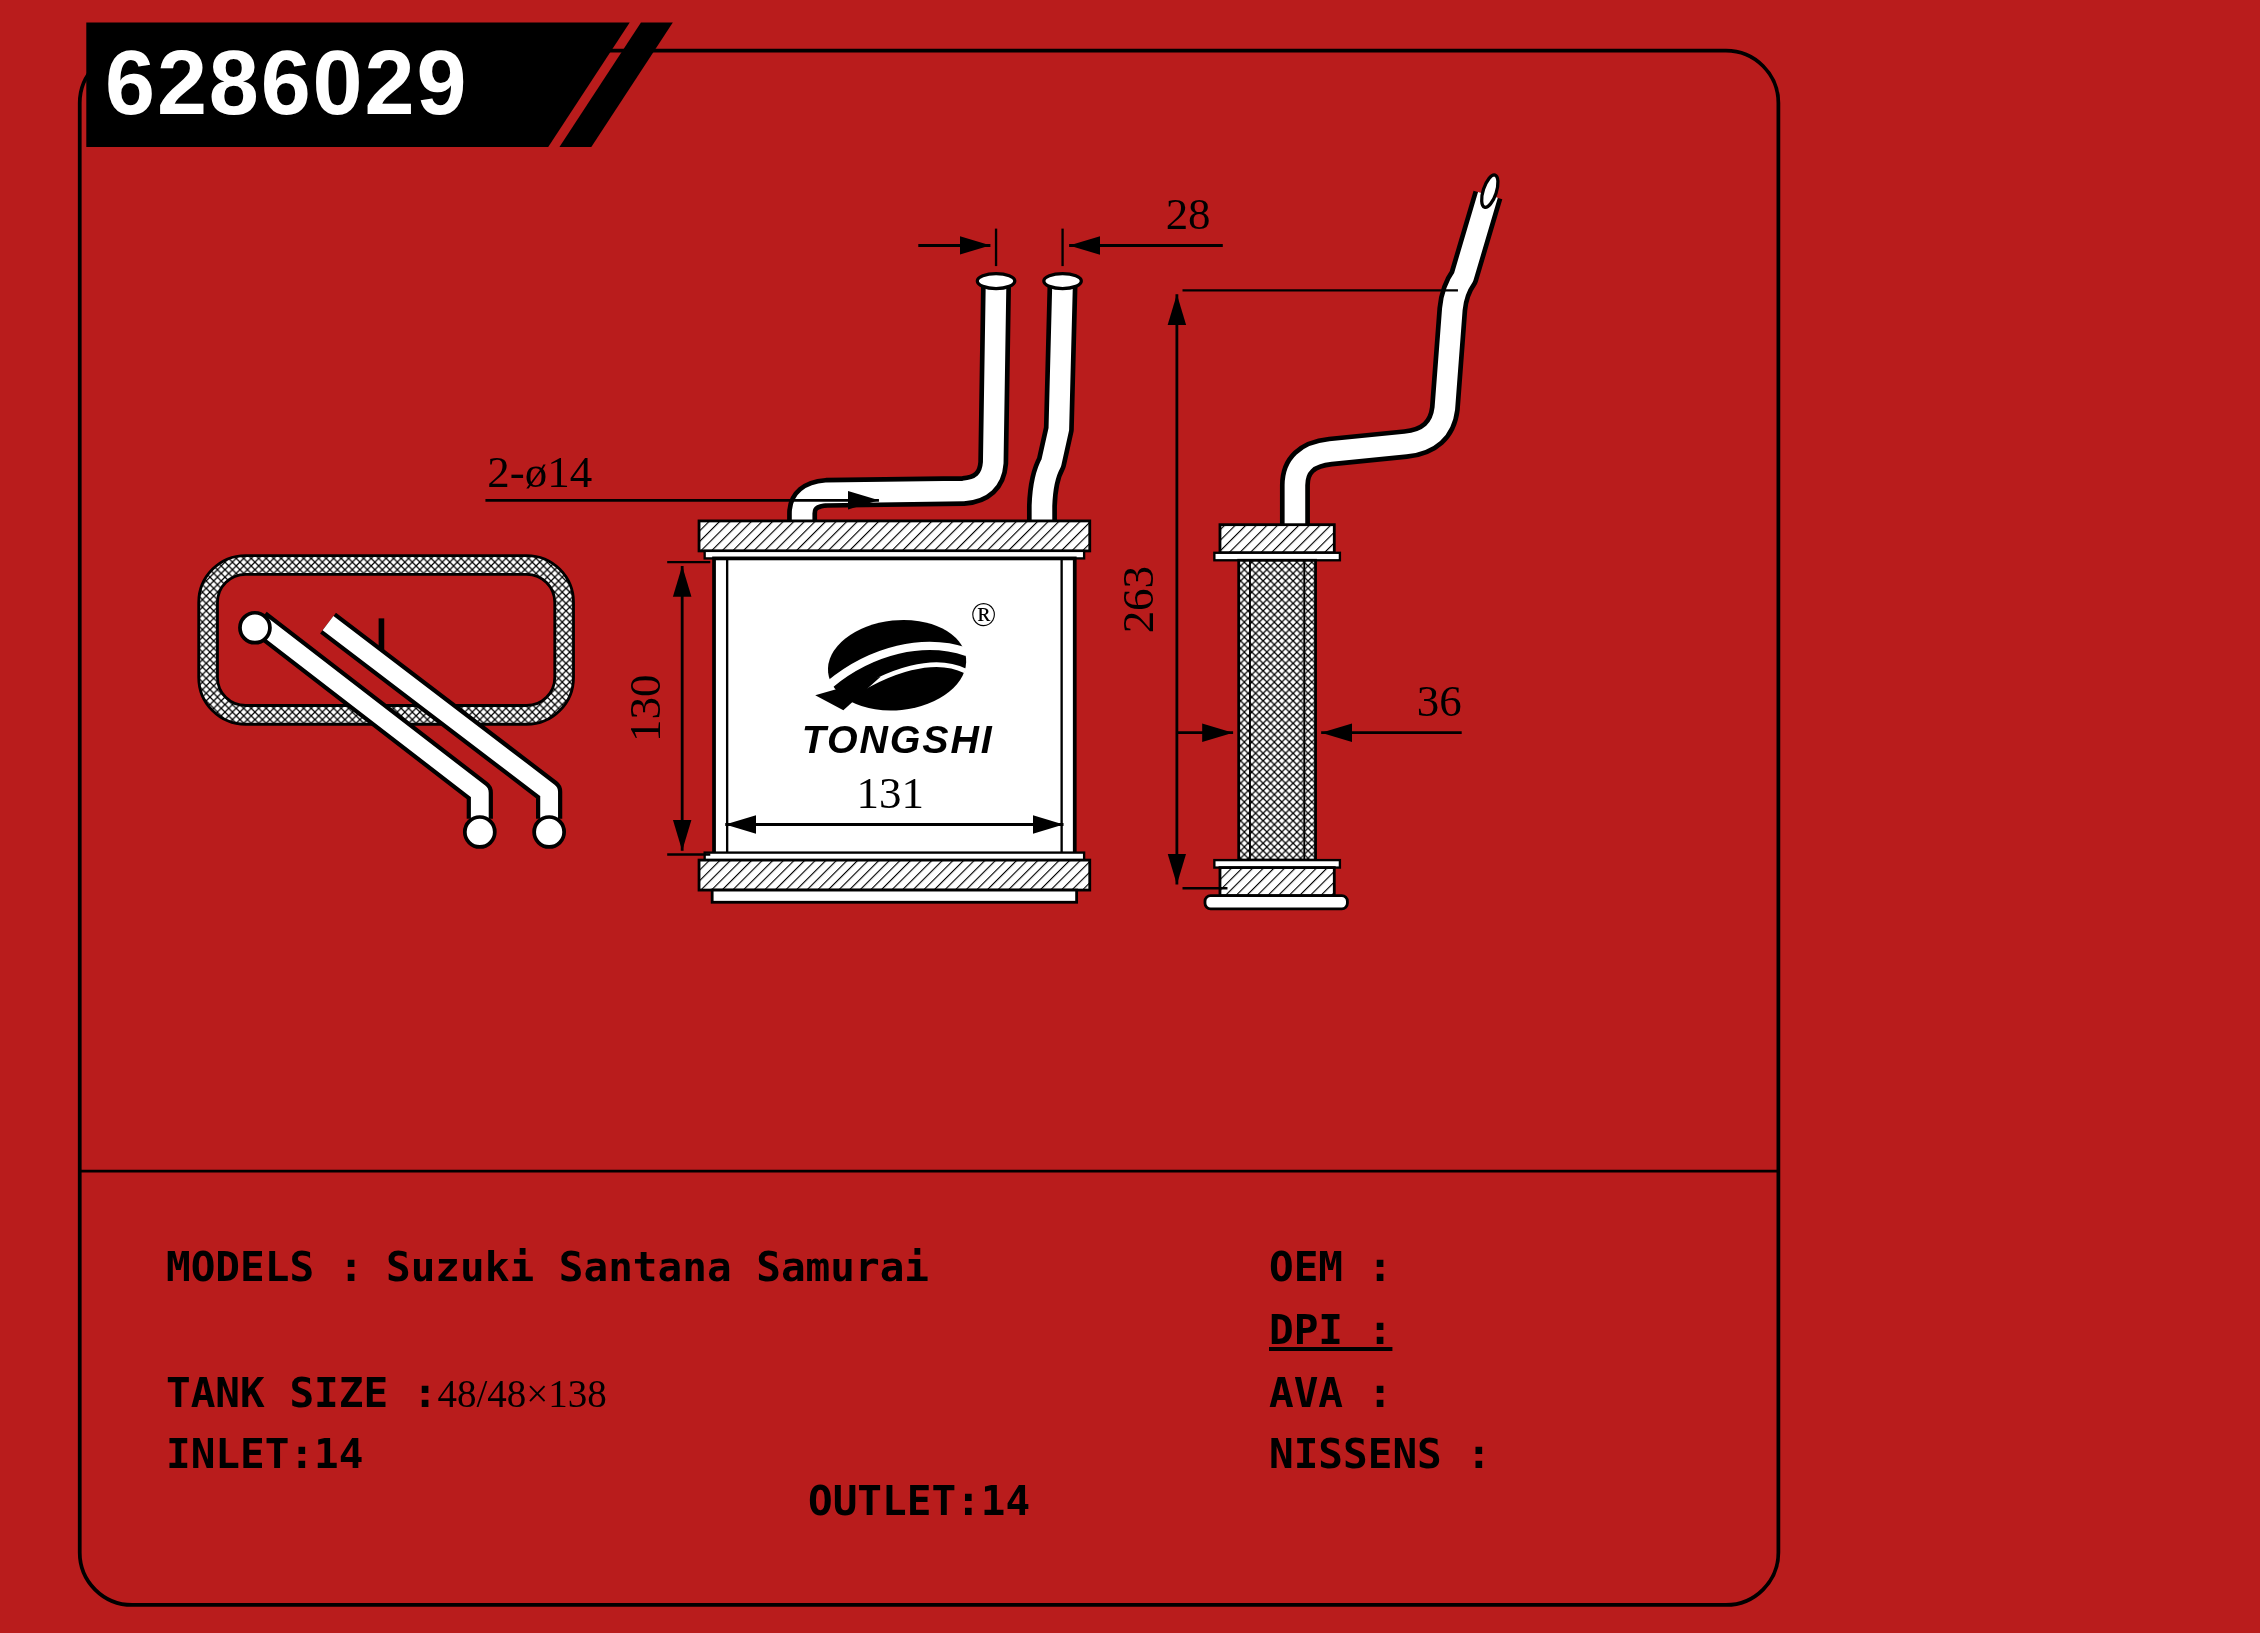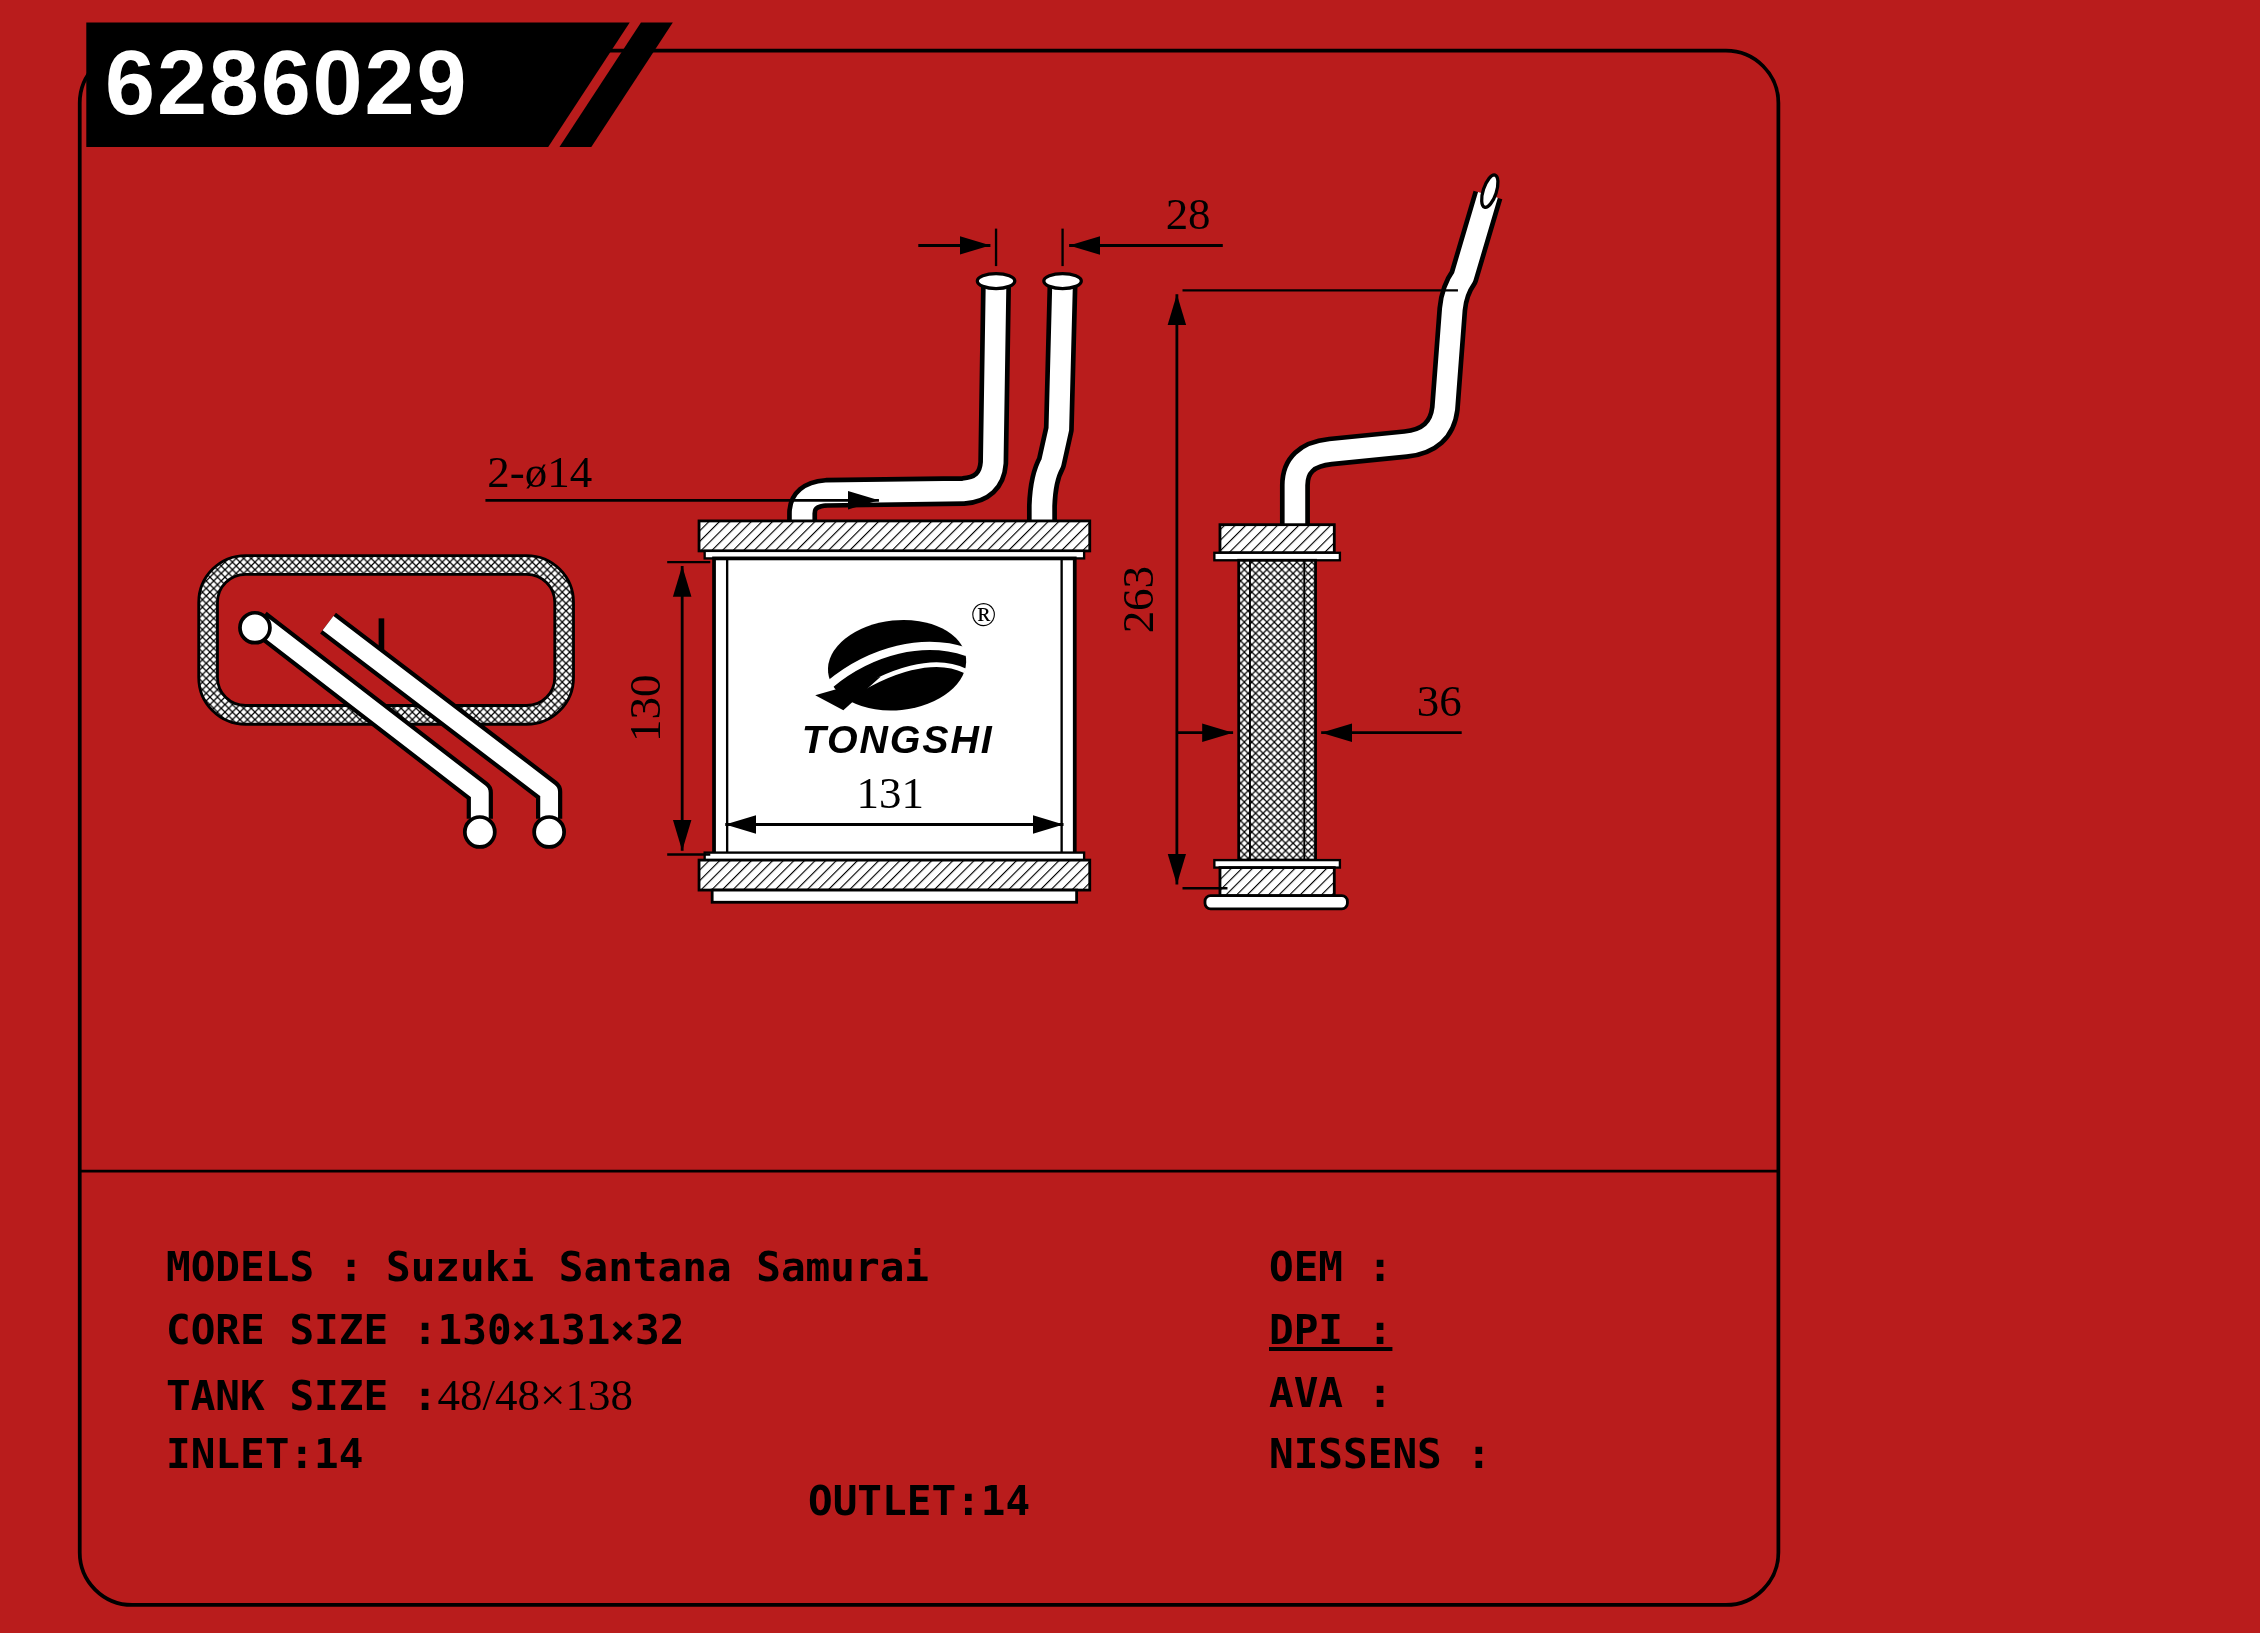--- a/index.html
+++ b/index.html
@@ -18,21 +18,21 @@
   .dimtxt{font-family:"Liberation Serif",serif;font-size:48px;fill:#000;}
   .bannertxt{font-family:"Liberation Sans",sans-serif;font-size:96px;font-weight:bold;fill:#fff;letter-spacing:2px;}
   .logotxt{font-family:"Liberation Sans",sans-serif;font-size:42px;font-weight:bold;font-style:italic;fill:#000;letter-spacing:2px;}
   .regtxt{font-family:"Liberation Serif",serif;font-size:36px;fill:#000;}
 
   
   .spec-item{position:absolute;font-family:"DejaVu Sans Mono","Liberation Mono",monospace;
              font-weight:bold;font-size:41px;color:#000;white-space:nowrap;text-align:right;}
   .spec-item .val{margin-left:22.5px;}
   .spec-item .val-tight{margin-left:0;}
-  .serif-val{font-family:"Liberation Serif",serif;font-weight:normal;font-size:45px;}
+  .serif-val{font-family:"Liberation Serif",serif;font-weight:normal;font-size:39px;}
 </style>
 </head>
 <body>
 
 <div class="page">
 
   <svg class="drawing" viewBox="0 0 2413 1744">
     <defs>
       <pattern id="hatch" width="8" height="8" patternUnits="userSpaceOnUse" patternTransform="rotate(45)">
         <rect width="8" height="8" fill="#fff"></rect>
@@ -154,23 +154,20 @@
         <line class="dim" x1="1256" y1="782" x2="1316" y2="782" marker-end="url(#arw)"></line>
         <line class="dim" x1="1560" y1="782" x2="1410" y2="782" marker-end="url(#arw)"></line>
         <text class="dimtxt" x="1536" y="764" text-anchor="middle">36</text>
       </g>
     </g>
   </svg>
 
   <div class="spec-item" style="top:1243px;left:166px;">
     <span>MODELS :</span><span class="val">Suzuki Santana Samurai</span>
   </div>
-  <div class="spec-item" style="top:1306px;left:166px;">
-    <span>CORE SIZE :</span><span class="val-tight">130×131×32</span>
-  </div>
   <div class="spec-item" style="top:1369px;left:166px;">
     <span>TANK SIZE :</span><span class="val-tight serif-val">48/48×138</span>
   </div>
   <div class="spec-item" style="top:1430px;left:166px;">
     <span>INLET:14</span>
   </div>
   <div class="spec-item" style="top:1430px;left:808px;margin-top:47px;">
     <span>OUTLET:14</span>
   </div>
 

